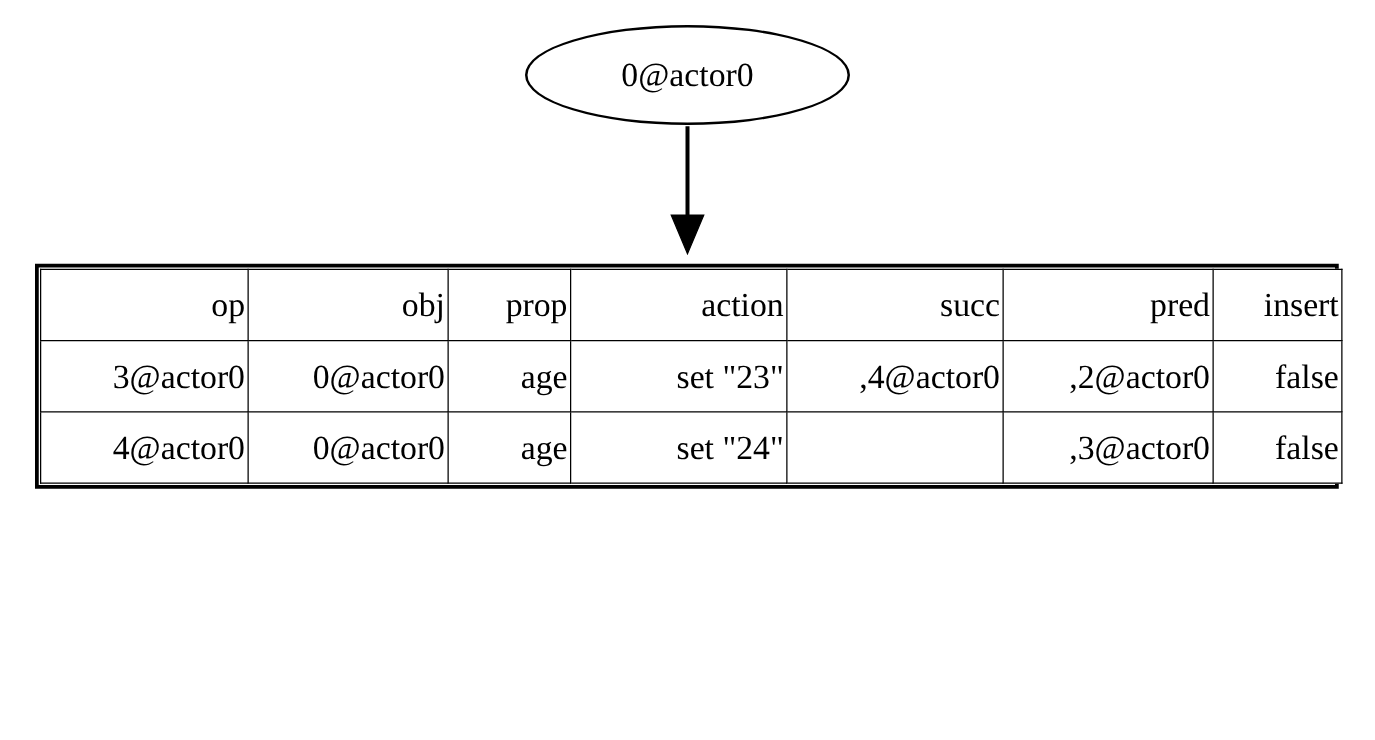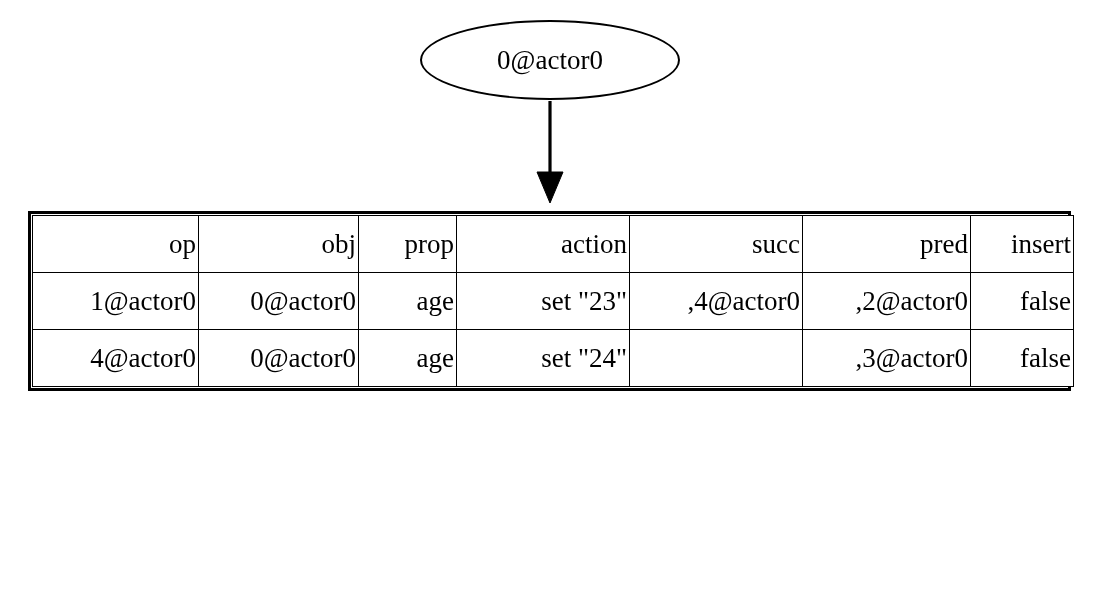--- a/index.html
+++ b/index.html
@@ -127,21 +127,21 @@
           <td>obj</td>
           <td>prop</td>
           <td>action</td>
           <td>succ</td>
           <td>pred</td>
           <td>insert</td>
         </tr>
 
 
         <tr>
-          <td>1@actor0</td>
+          <td>3@actor0</td>
           <td>0@actor0</td>
           <td>age</td>
           <td>set "23"</td>
           <td>,4@actor0</td>
           <td>,2@actor0</td>
           <td>false</td>
         </tr>
 
         <tr>
           <td>4@actor0</td>

